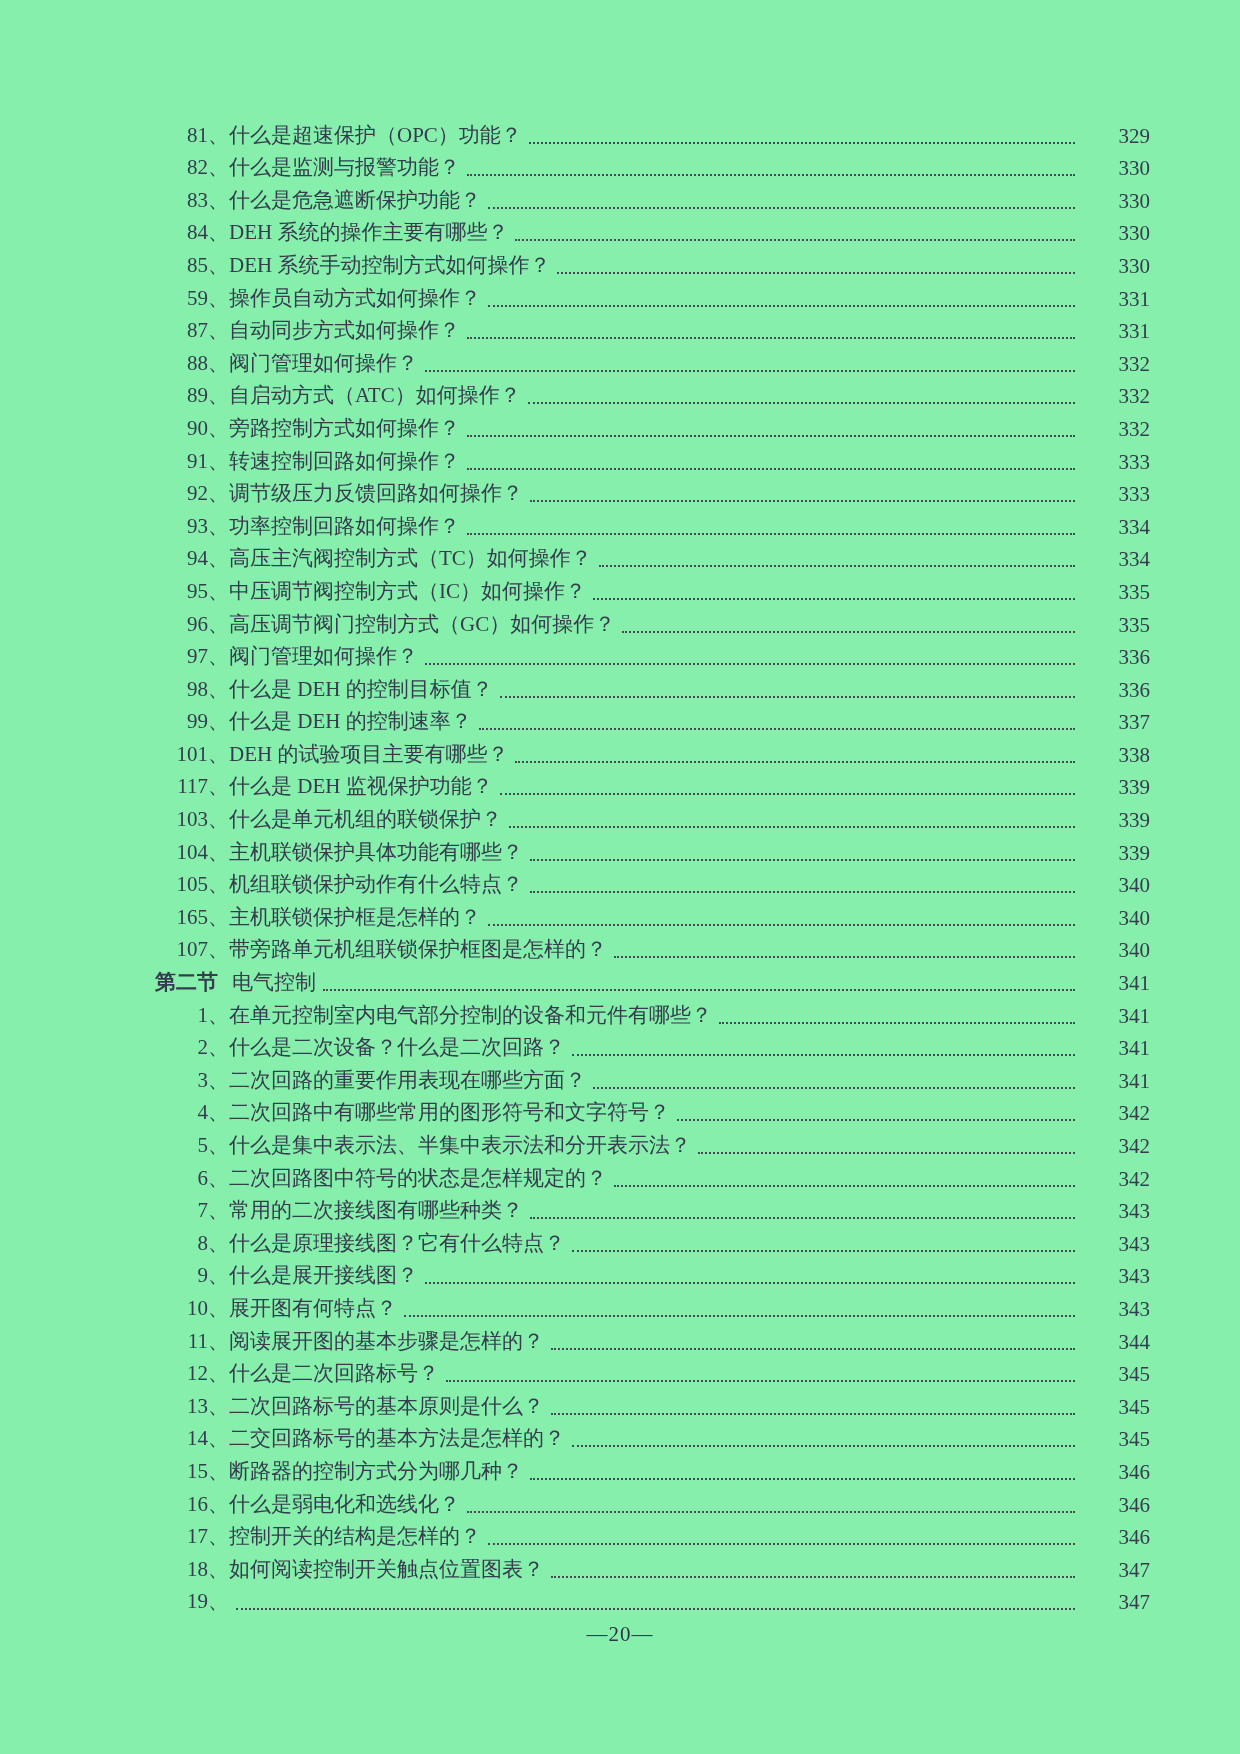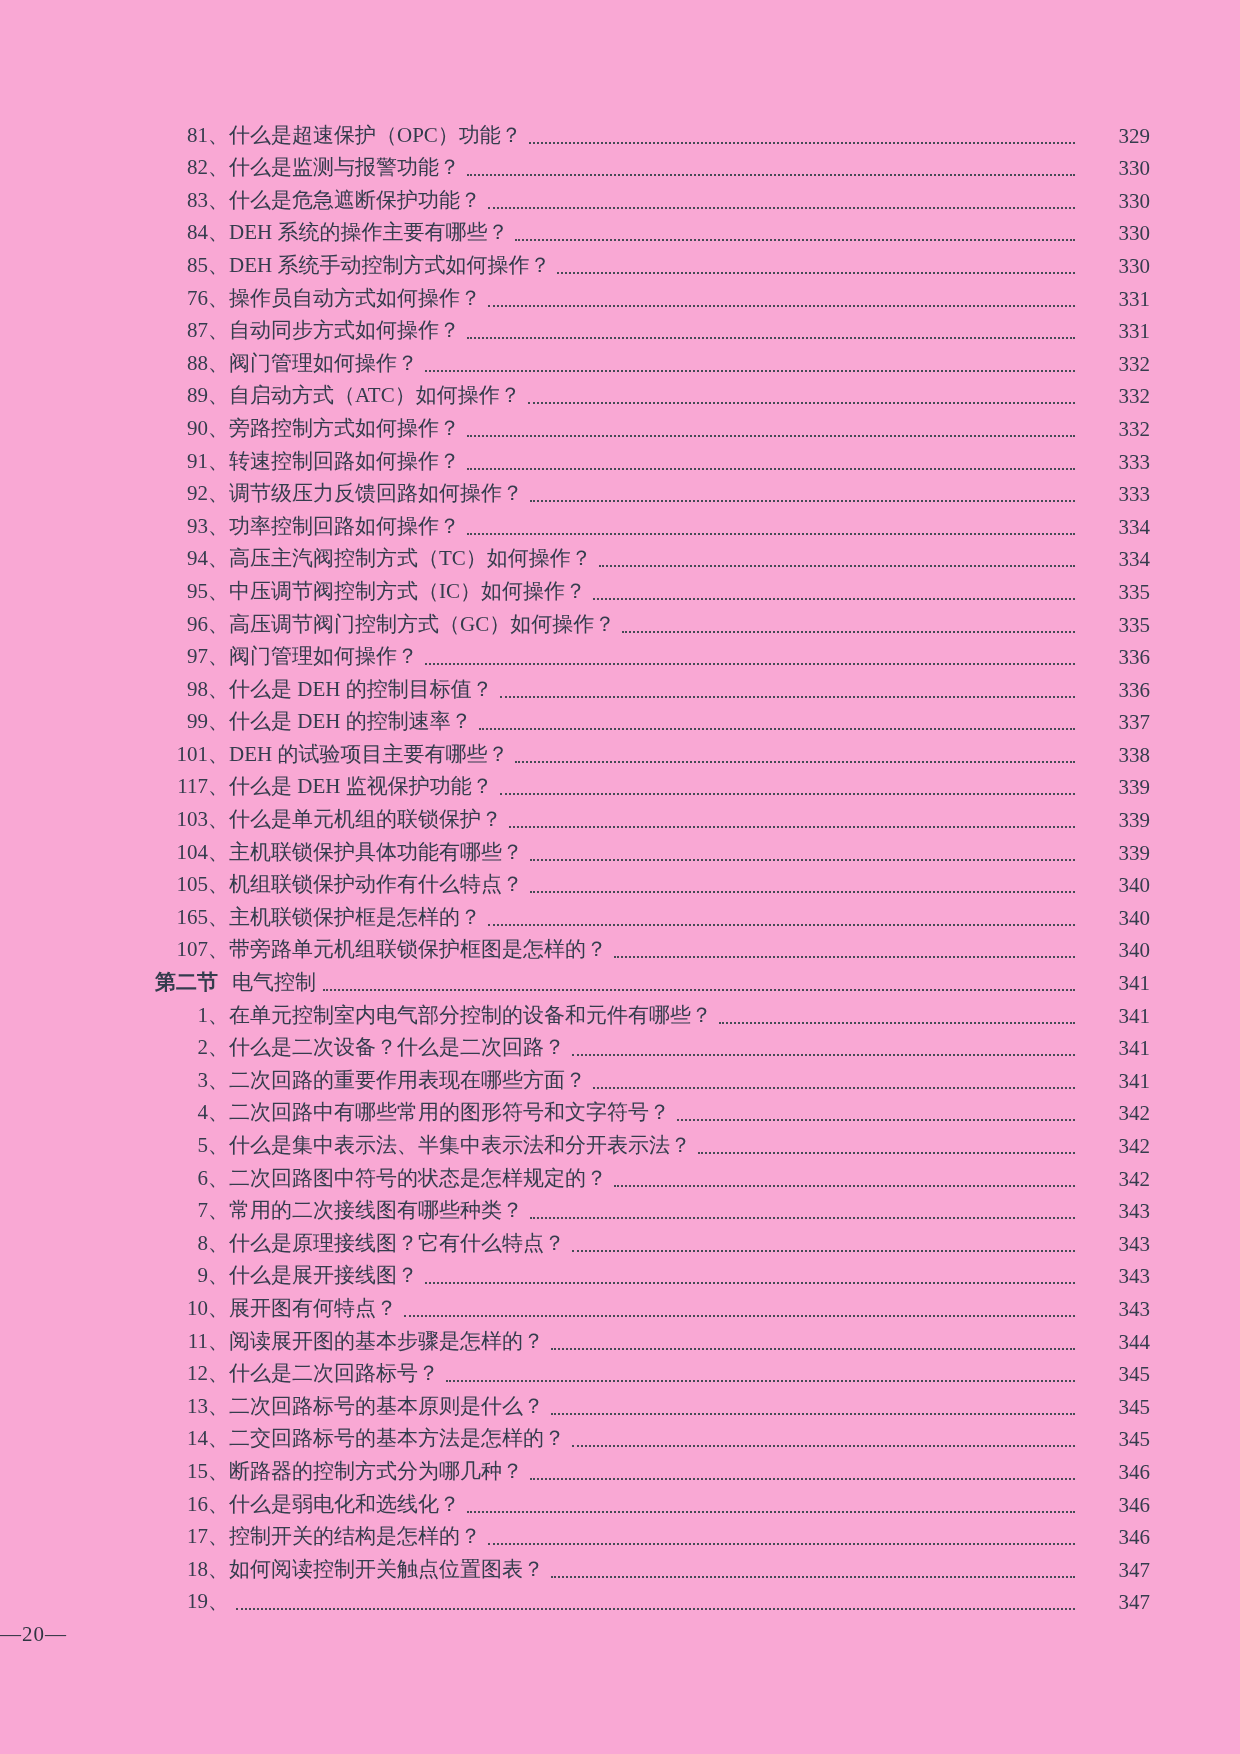--- a/index.html
+++ b/index.html
@@ -4,21 +4,21 @@
 <style>
   html, body {
     margin: 0;
     padding: 0;
     background: #ffffff;
   }
   .page {
     position: relative;
     width: 1240px;
     height: 1754px;
-    background: #f9a8d4;
+    background: #86efac;
     font-family: "Liberation Serif", "DejaVu Serif", serif;
     color: #343c4d;
     overflow: hidden;
   }
   .toc {
     position: absolute;
     top: 116px;
     left: 155px;
     right: 90px;
   }
@@ -54,21 +54,21 @@
   .toc-row .pagenum {
     flex: 0 0 auto;
     text-align: right;
     margin-left: 41px;
   }
   .footer {
     position: absolute;
     top: 1622px;
     left: 0;
     width: 100%;
-    text-align: left;
+    text-align: center;
     font-size: 21px;
     letter-spacing: 1px;
     color: #2f3542;
   }
 </style>
 </head>
 <body>
 
 <div class="page">
   <div class="toc" id="toc-list">
@@ -96,21 +96,21 @@
     <span class="leader"></span>
     <span class="pagenum">330</span>
   </div>
       <div class="toc-row">
     <span class="num">85、</span>
     <span class="title">DEH 系统手动控制方式如何操作？</span>
     <span class="leader"></span>
     <span class="pagenum">330</span>
   </div>
       <div class="toc-row">
-    <span class="num">76、</span>
+    <span class="num">59、</span>
     <span class="title">操作员自动方式如何操作？</span>
     <span class="leader"></span>
     <span class="pagenum">331</span>
   </div>
       <div class="toc-row">
     <span class="num">87、</span>
     <span class="title">自动同步方式如何操作？</span>
     <span class="leader"></span>
     <span class="pagenum">331</span>
   </div>

